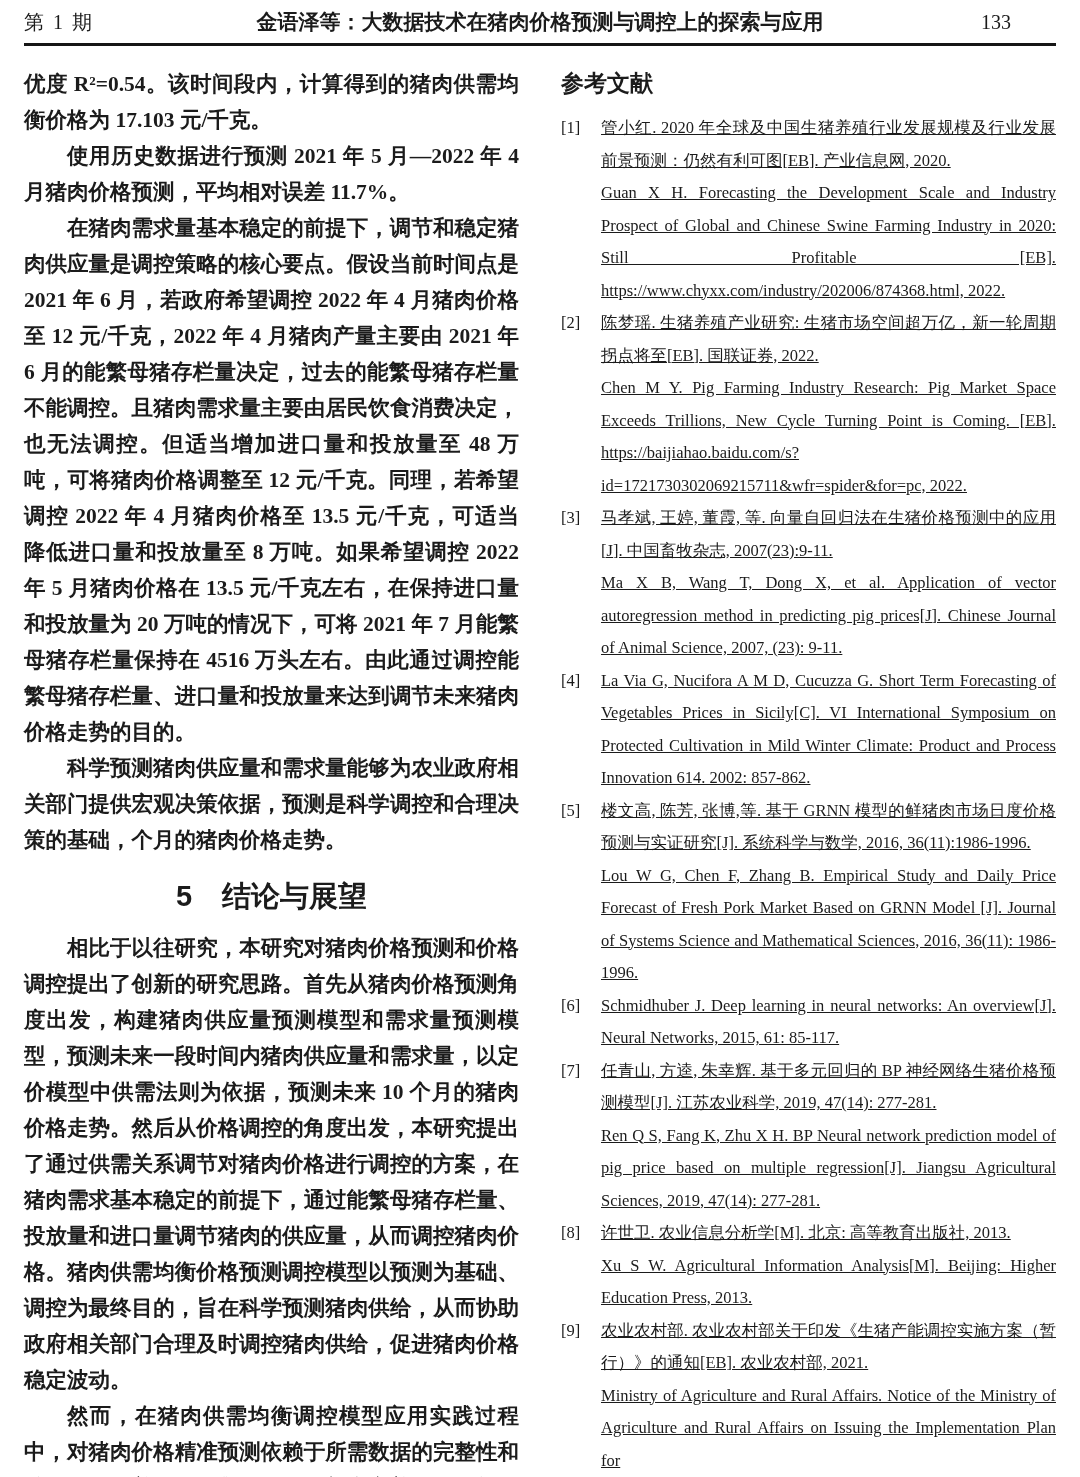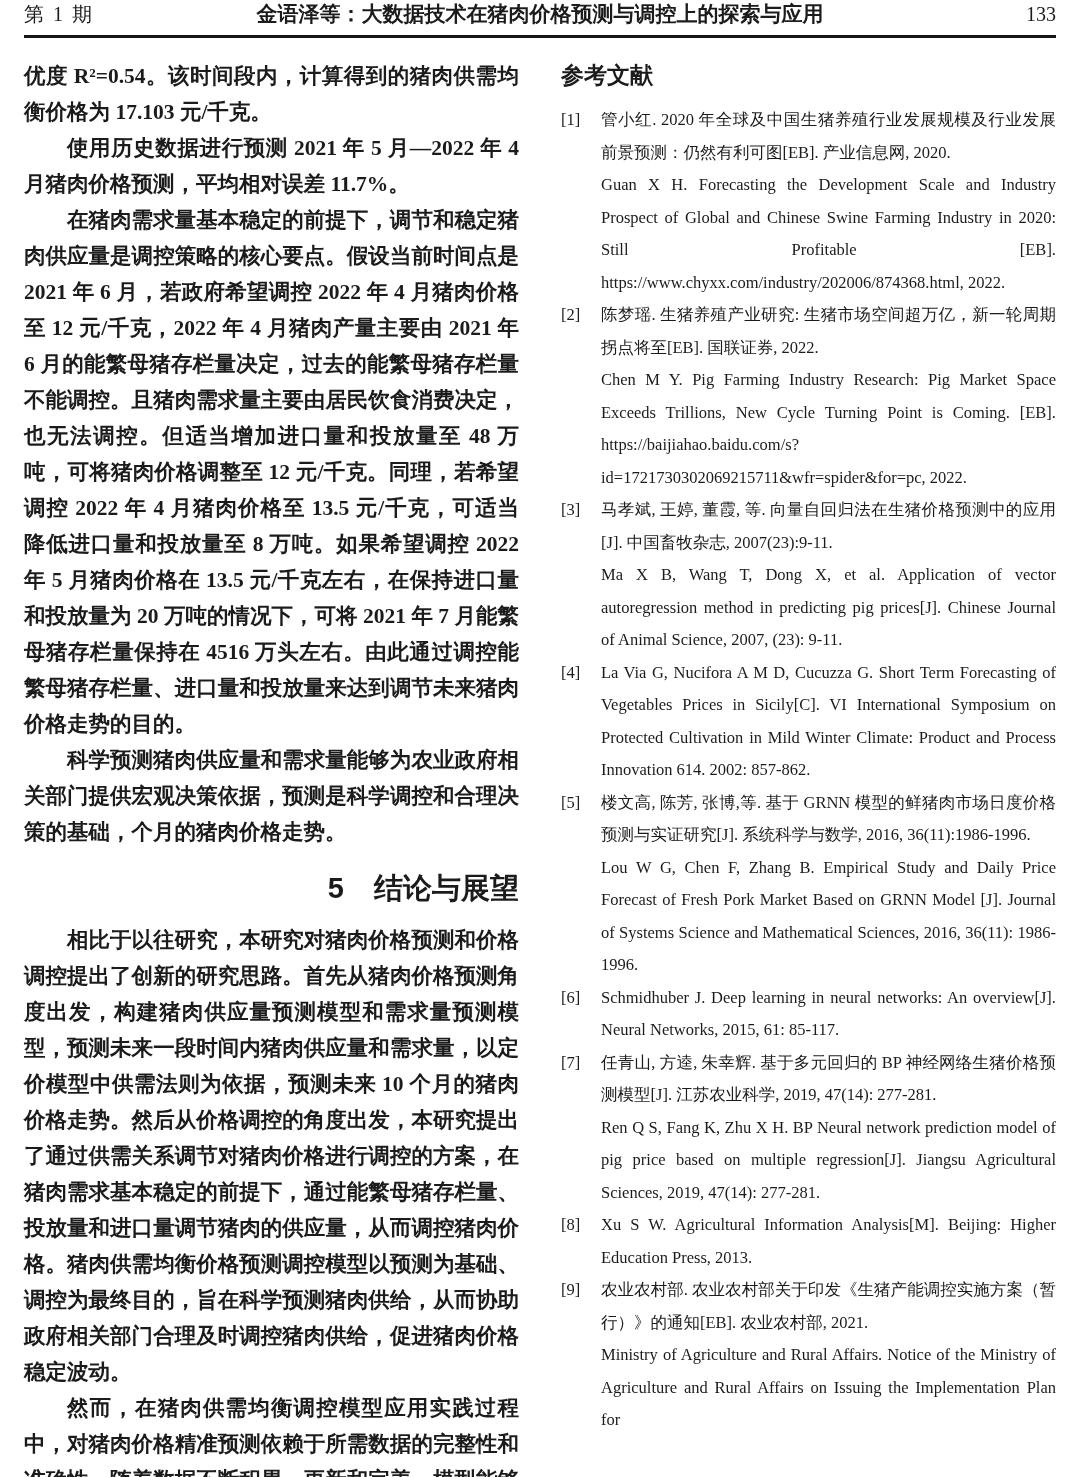--- a/index.html
+++ b/index.html
@@ -7,21 +7,21 @@
     width: 1080px;
     background: #ffffff;
     font-family: "Liberation Serif", "DejaVu Serif", serif;
     color: #1b1b1b;
   }
   .page {
     position: relative;
     width: 1080px;
     height: 1477px;
     box-sizing: border-box;
-    padding: 0 24px 0 24px;
+    padding: 8px 24px 0 24px;
     overflow: hidden;
     background: #ffffff;
   }
   
   .page-header {
     display: flex;
     align-items: baseline;
     justify-content: space-between;
   }
   .issue {
@@ -31,21 +31,21 @@
   }
   .running-title {
     flex: 1;
     text-align: center;
     font-family: "Liberation Sans", "DejaVu Sans", sans-serif;
     font-weight: 700;
     font-size: 21px;
   }
   .page-num {
     flex: 0 0 120px;
-    text-align: right;
+    text-align: center;
     font-size: 20px;
   }
   .header-rule {
     border: none;
     border-top: 3px solid #161616;
     margin: 7px 0 0 0;
   }
   
   .columns {
     display: flex;
@@ -60,21 +60,21 @@
     text-align: justify;
   }
   .body-para { margin: 0; font-weight: bold; }
   .body-para.indent { text-indent: 2em; }
   .section-heading {
     font-family: "Liberation Sans", "DejaVu Sans", sans-serif;
     font-weight: 700;
     font-size: 29px;
     margin: 16px 0 12px 0;
     line-height: 44px;
-    text-align: right;
+    text-align: center;
     text-indent: 0;
   }
   .sec-num { margin-right: 30px; }
   
   .col-right { width: 497px; }
   .refs-heading {
     font-family: "Liberation Sans", "DejaVu Sans", sans-serif;
     font-weight: 700;
     font-size: 23px;
     margin: 0 0 12px 0;
@@ -84,20 +84,21 @@
     display: flex;
     font-size: 16.5px;
     line-height: 32.5px;
   }
   .ref-marker {
     flex: 0 0 40px;
   }
   .ref-body {
     flex: 1;
     text-align: justify;
+    text-decoration: underline;
   }
   .ref-body p { margin: 0; }
 </style>
 </head>
 <body>
 
 <div class="page">
 
   <header class="page-header">
     <span class="issue">第 1 期</span>
@@ -170,20 +171,21 @@
           <div class="ref">
             <span class="ref-marker">[7]</span>
             <div class="ref-body">
               <p class="ref-zh">任青山, 方逵, 朱幸辉. 基于多元回归的 BP 神经网络生猪价格预测模型[J]. 江苏农业科学, 2019, 47(14): 277-281.</p>
               <p class="ref-en">Ren Q S, Fang K, Zhu X H. BP Neural network prediction model of pig price based on multiple regression[J]. Jiangsu Agricultural Sciences, 2019, 47(14): 277-281.</p>
             </div>
           </div>
           <div class="ref">
             <span class="ref-marker">[8]</span>
             <div class="ref-body">
+              <p class="ref-zh">许世卫. 农业信息分析学[M]. 北京: 高等教育出版社, 2013.</p>
               <p class="ref-en">Xu S W. Agricultural Information Analysis[M]. Beijing: Higher Education Press, 2013.</p>
             </div>
           </div>
           <div class="ref">
             <span class="ref-marker">[9]</span>
             <div class="ref-body">
               <p class="ref-zh">农业农村部. 农业农村部关于印发《生猪产能调控实施方案（暂行）》的通知[EB]. 农业农村部, 2021.</p>
               <p class="ref-en">Ministry of Agriculture and Rural Affairs. Notice of the Ministry of Agriculture and Rural Affairs on Issuing the Implementation Plan for</p>
             </div>
           </div>

